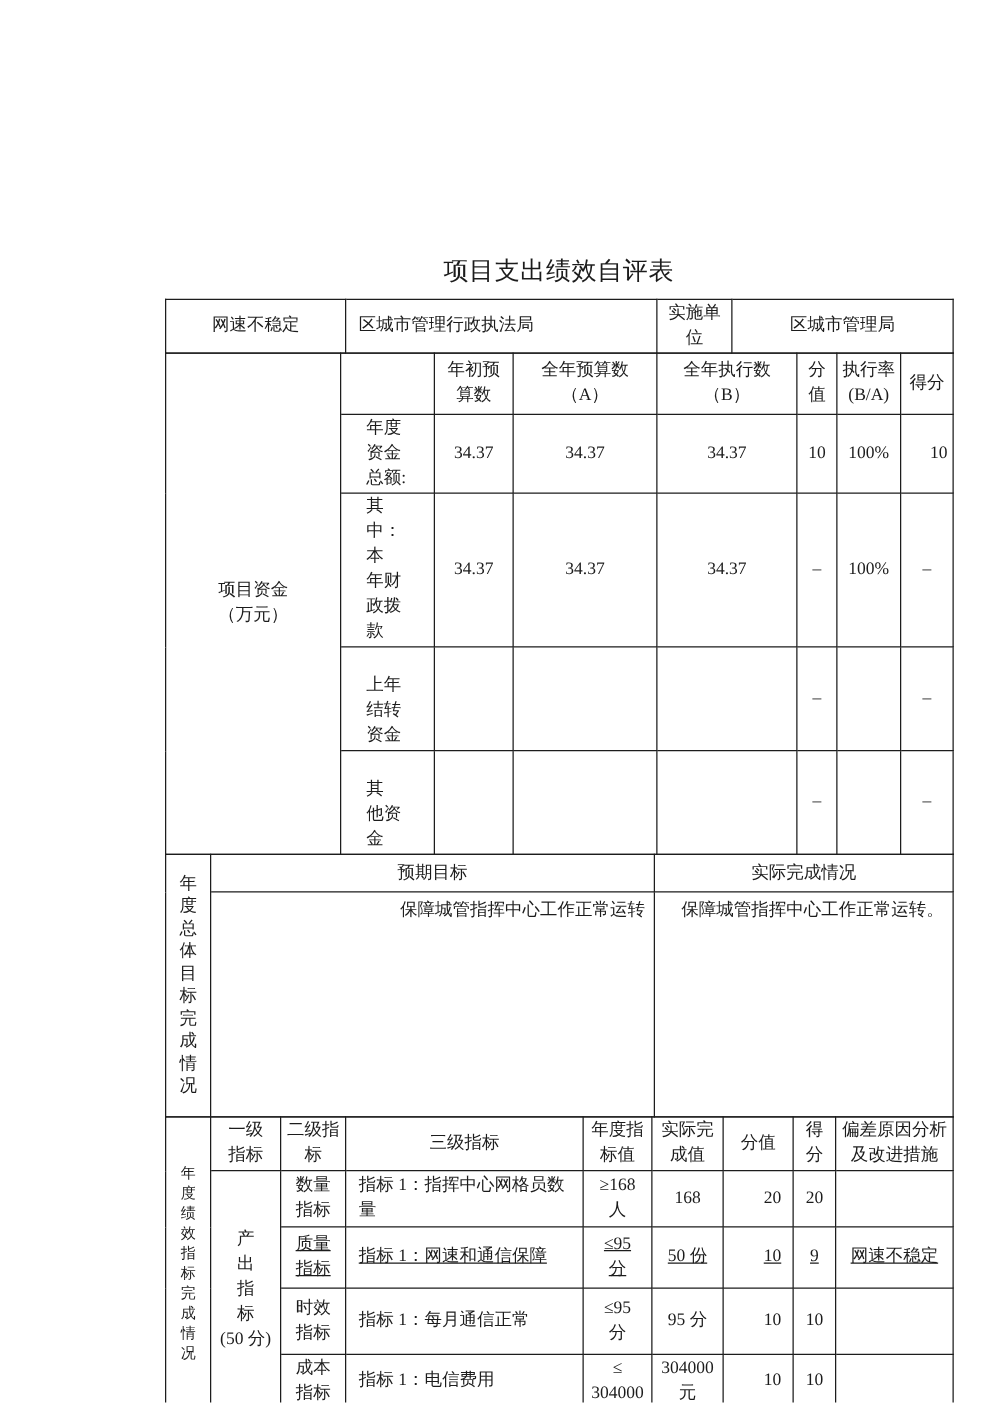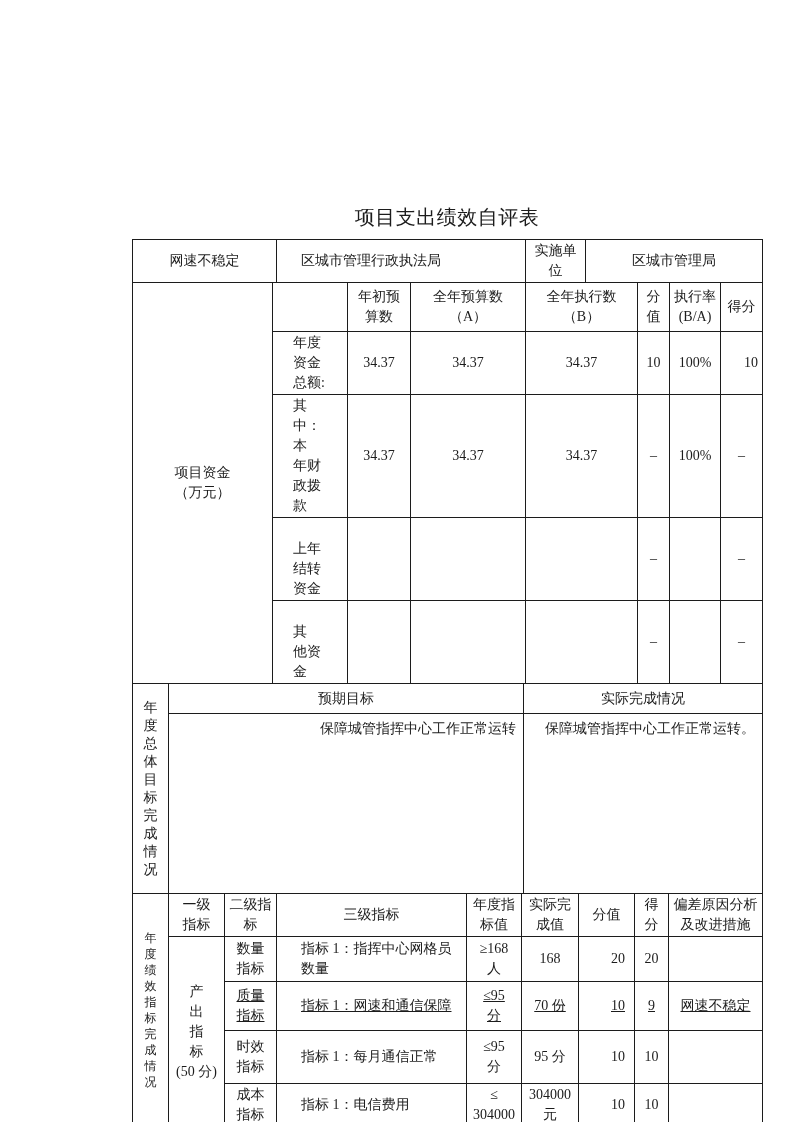--- a/index.html
+++ b/index.html
@@ -54,21 +54,21 @@
   .t-funds tr:nth-child(4) { height: 43px; }
   .t-funds tr:nth-child(5) { height: 46px; }
   .t-goal tr:nth-child(1) { height: 30px; }
   .t-goal tr:nth-child(2) { height: 180px; }
   .t-ind tr:nth-child(1) { height: 43px; }
   .t-ind tr:nth-child(2) { height: 45px; }
   .t-ind tr:nth-child(3) { height: 49px; text-decoration: underline; }
   .t-ind tr:nth-child(4) { height: 53px; }
   .t-ind tr:nth-child(5) { height: 43px; margin-top: 32px; }
   
-  .ta-l { text-align: left; padding-left: 24px; }
+  .ta-l { text-align: left; padding-left: 10px; }
   .ta-r { text-align: right; padding-right: 4px; }
   .pvr  { text-align: right; padding-right: 9px; }
   .sub  { text-align: left; padding: 1px 20px; }
   .topleft { vertical-align: top; text-align: right; padding: 5px 7px; }
   .vtext { line-height: 18px; font-size: 14px; }
   .vtext-sm { line-height: 16px; font-size: 12px; }
   .grp { line-height: 20px; }
 </style>
 </head>
 <body>
@@ -247,21 +247,21 @@
         <td class="pvr">20</td>
         <td>20</td>
         <td></td>
       </tr>
       <tr>
         <td>质量
 指标</td>
         <td class="ta-l">指标 1：网速和通信保障</td>
         <td>≤95
 分</td>
-        <td>70 份</td>
+        <td>50 份</td>
         <td class="pvr">10</td>
         <td>9</td>
         <td>网速不稳定</td>
       </tr>
       <tr>
         <td>时效
 指标</td>
         <td class="ta-l">指标 1：每月通信正常</td>
         <td>≤95
 分</td>

